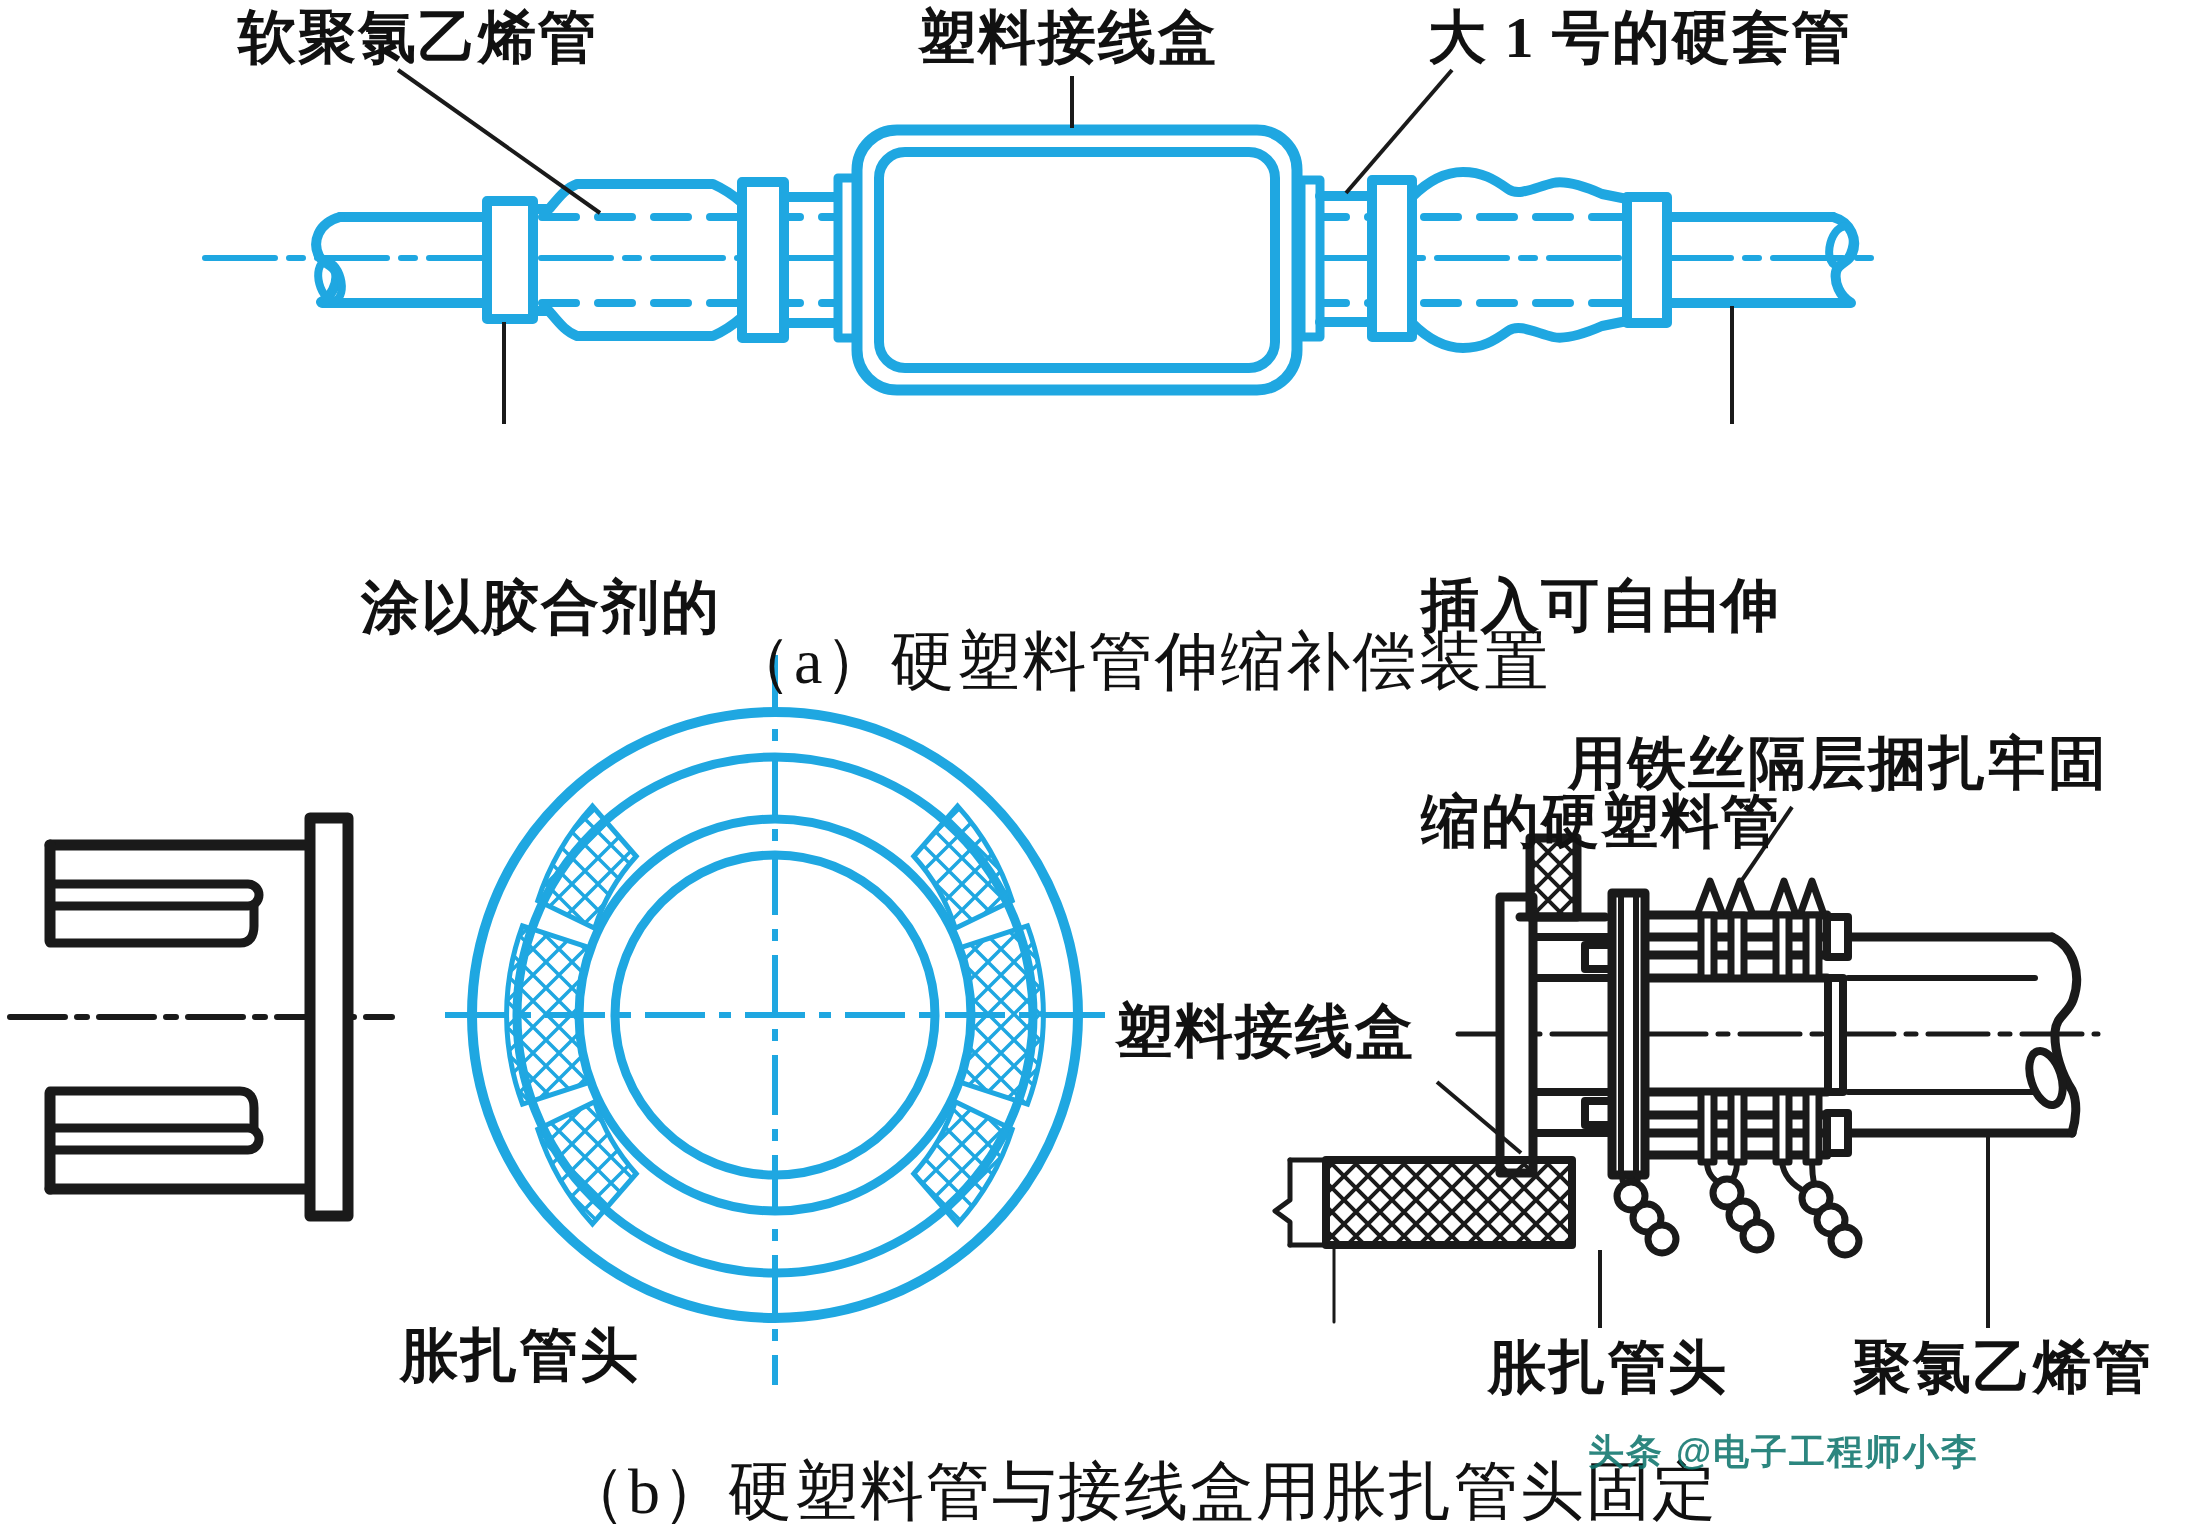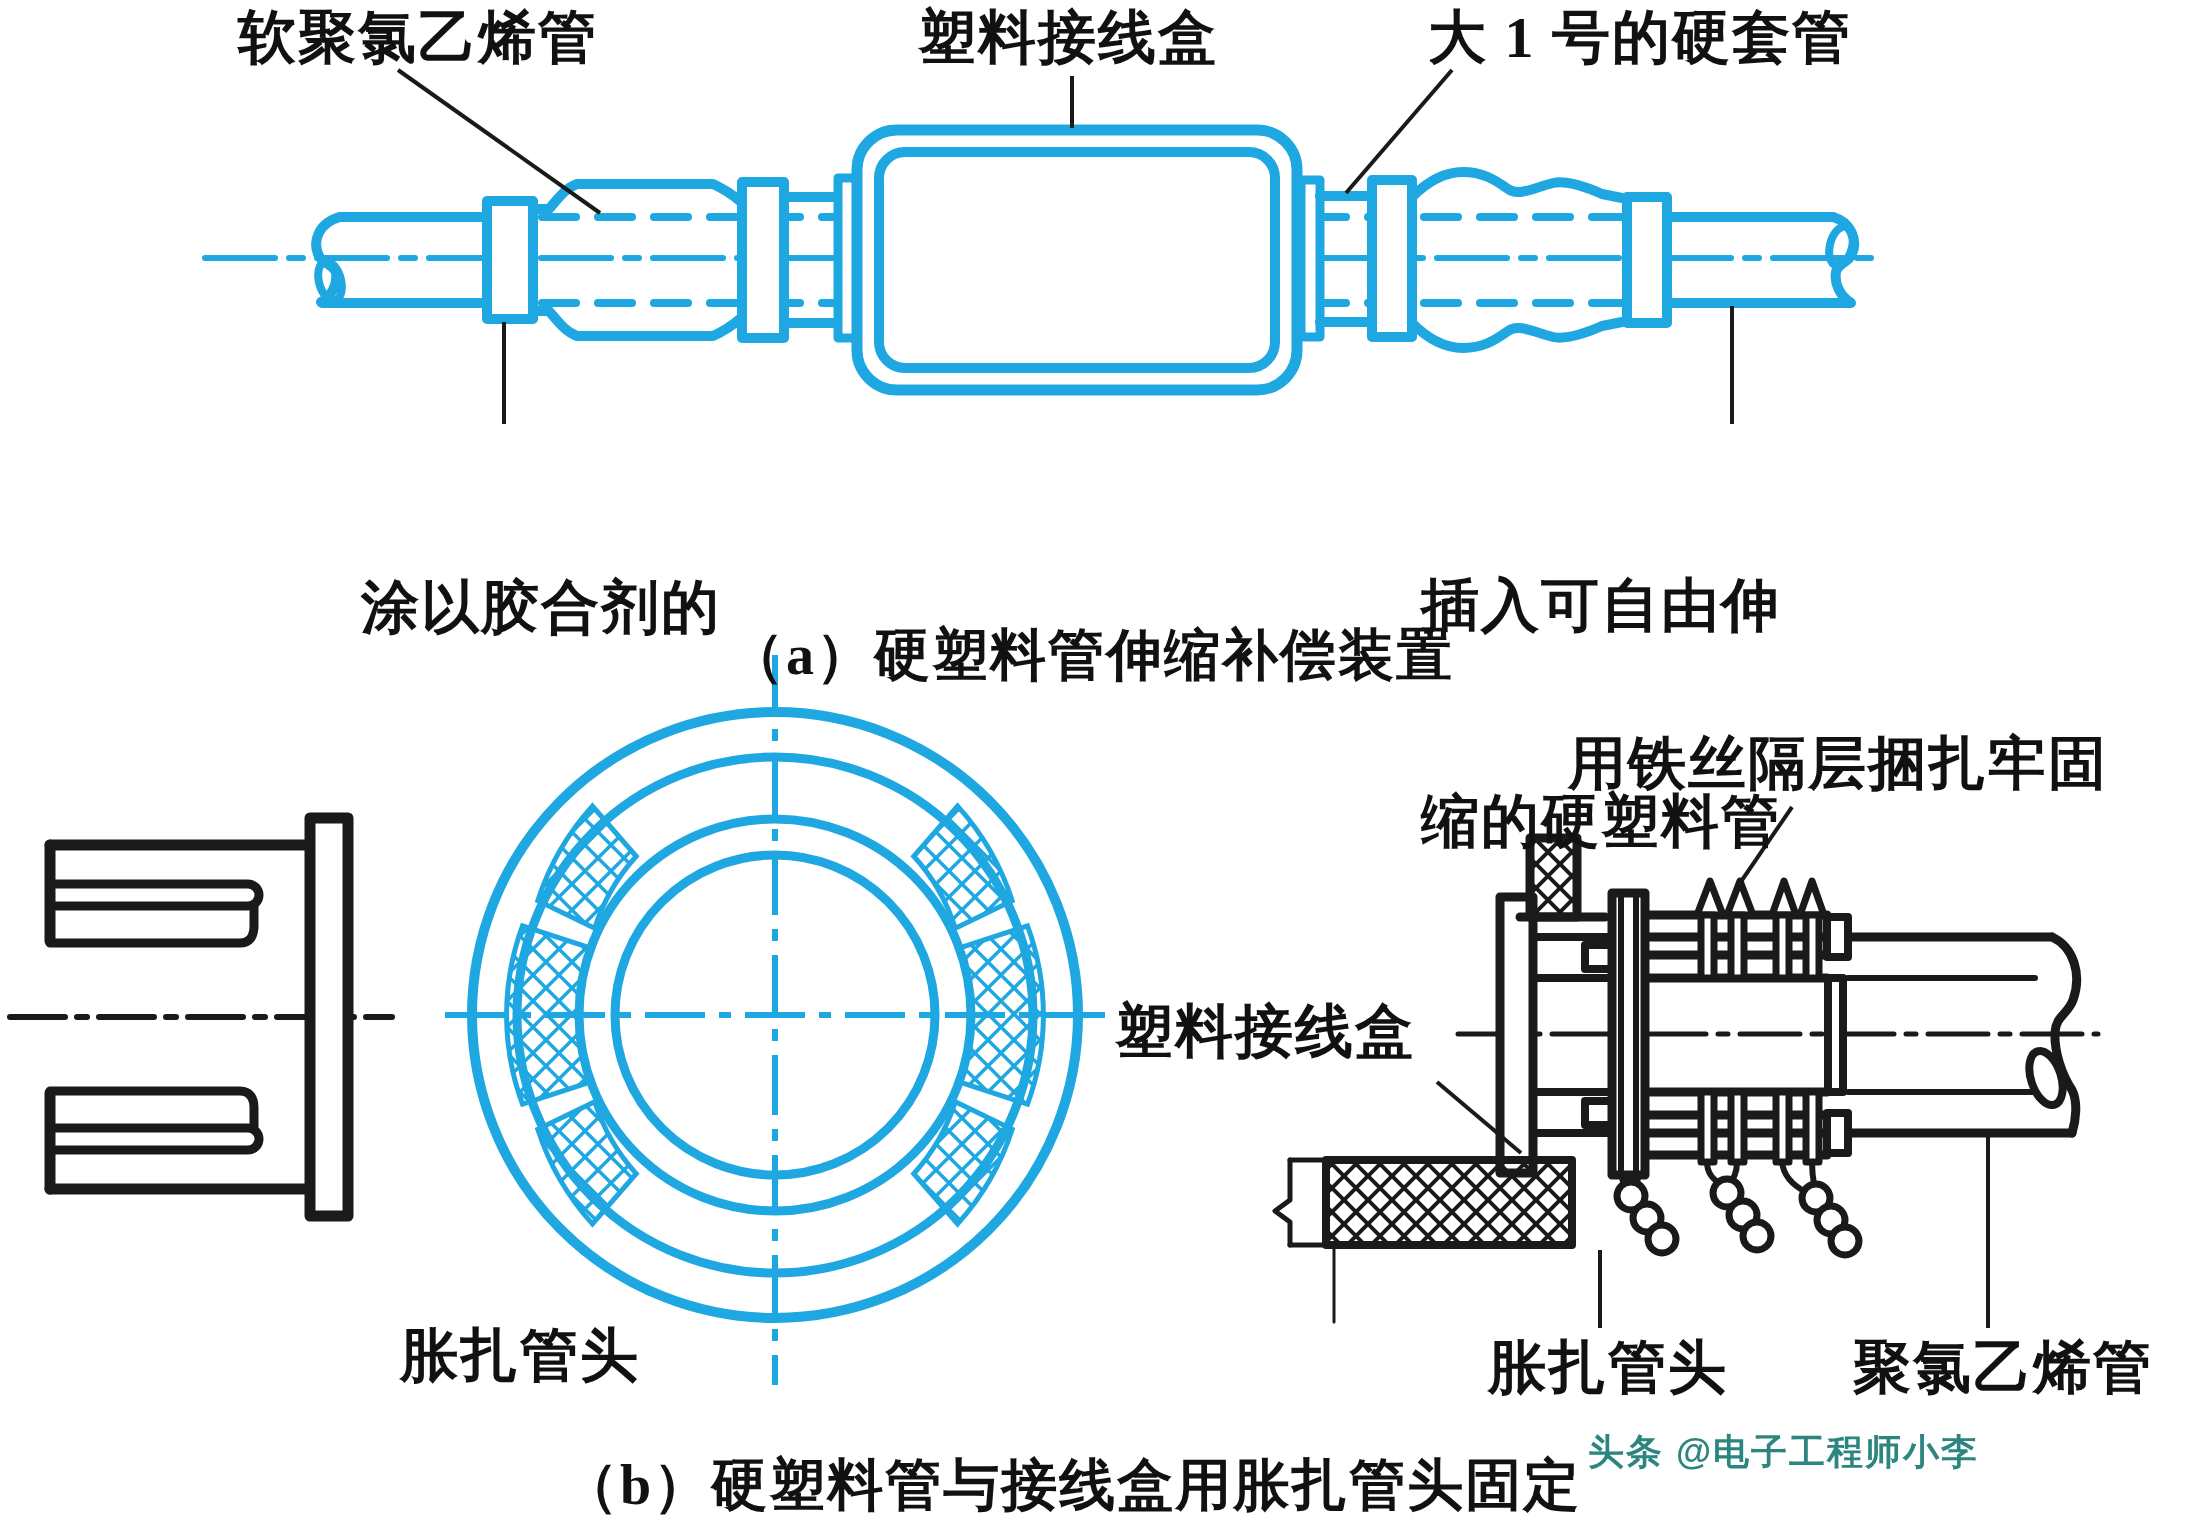--- a/index.html
+++ b/index.html
@@ -1,21 +1,21 @@
 <!DOCTYPE html>
 <html><head>
 <meta charset="utf-8">
 <style>
   html,body{margin:0;padding:0;background:#ffffff;}
   .stage{position:relative;width:2188px;height:1530px;background:#ffffff;overflow:hidden;
          font-family:"Liberation Serif","DejaVu Serif",serif;}
   svg.art{position:absolute;left:0;top:0;}
   .label{position:absolute;color:#111111;font-weight:700;font-size:58px;letter-spacing:2px;
          line-height:72px;white-space:pre;}
-  .caption{position:absolute;color:#111111;font-weight:700;font-size:56px;letter-spacing:2px;white-space:pre;}
+  .caption{position:absolute;color:#111111;font-weight:400;font-size:64px;letter-spacing:2px;white-space:pre;}
   .watermark{position:absolute;color:#0f766e;opacity:.88;font-weight:700;font-size:36px;letter-spacing:2px;
          font-family:"Liberation Sans","DejaVu Sans",sans-serif;white-space:pre;}
 </style>
 </head>
 <body>
 
 <div class="stage">
 
   <svg class="art" width="2188" height="1530" viewBox="0 0 2188 1530">
     <defs>

